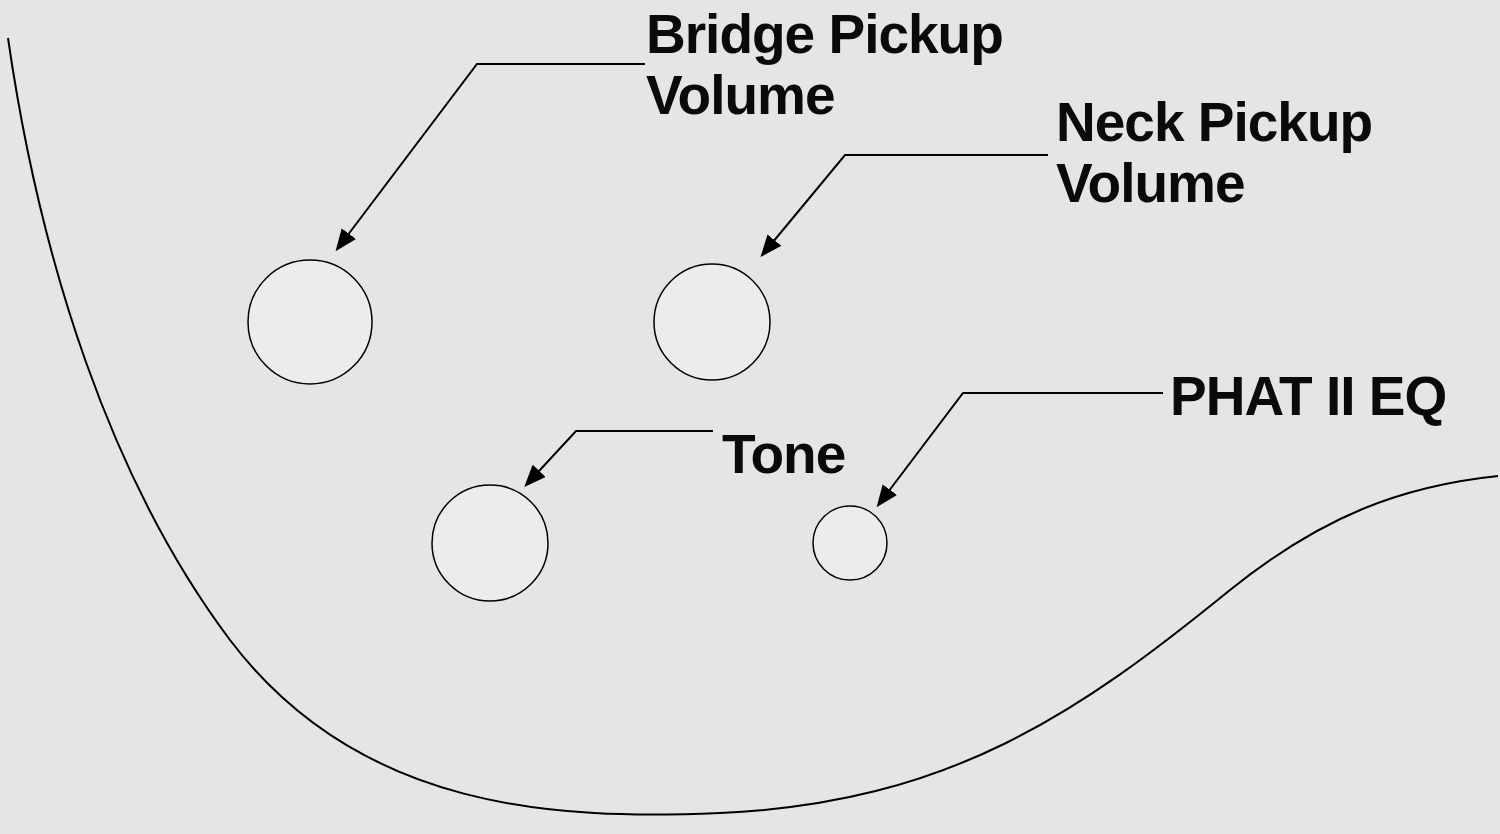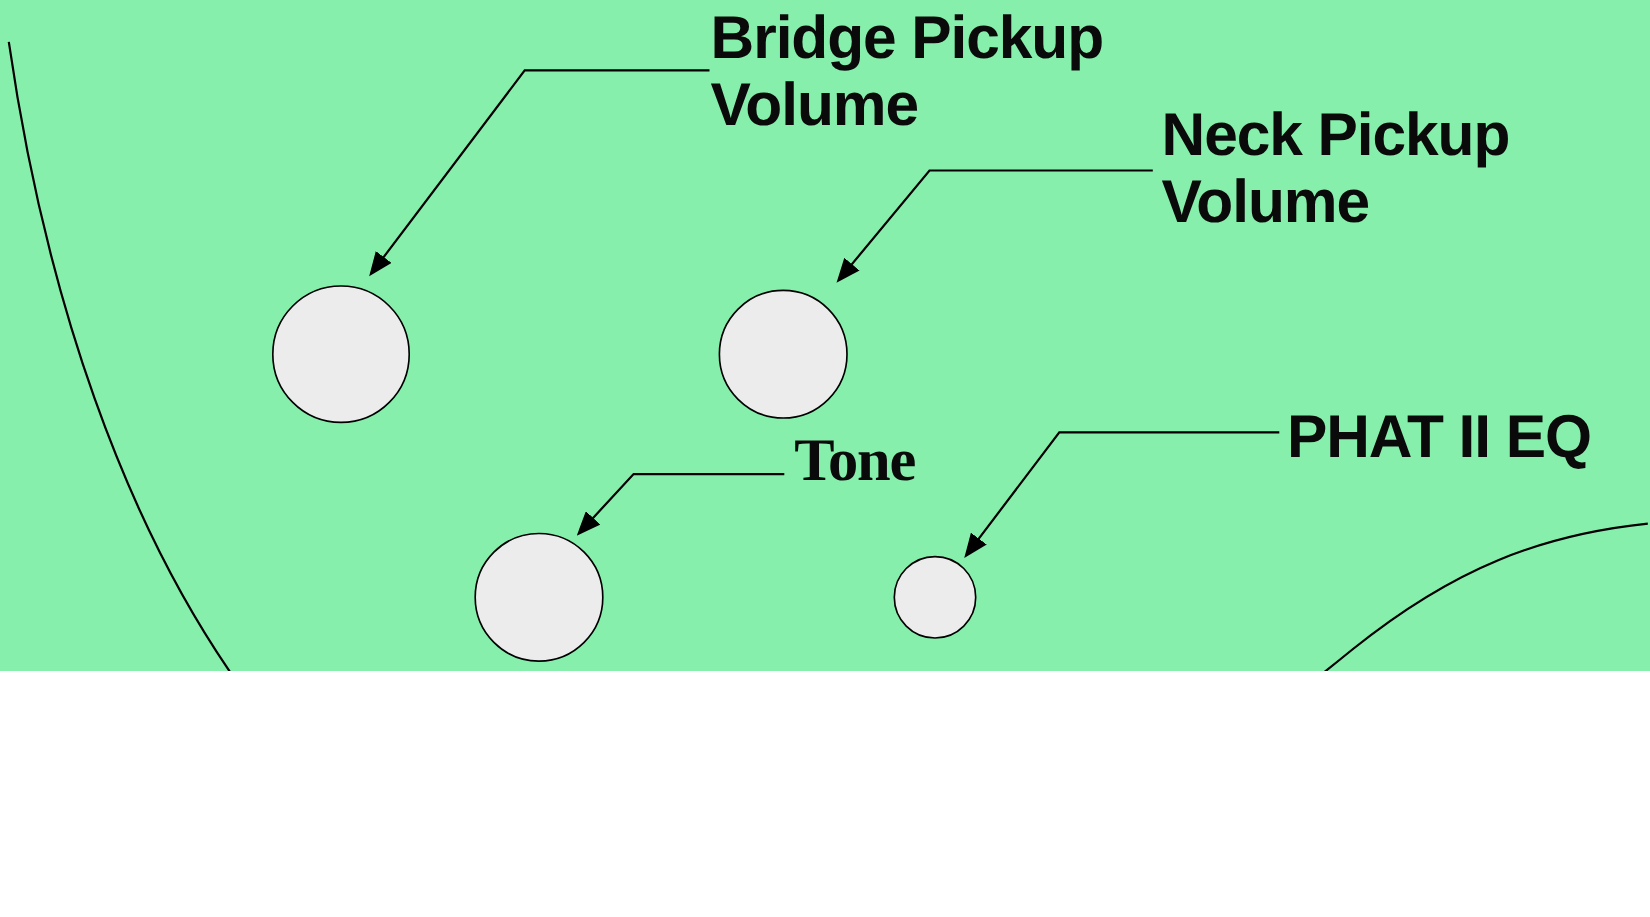--- a/index.html
+++ b/index.html
@@ -3,22 +3,22 @@
 <meta charset="utf-8">
 <style>
   html, body {
     margin: 0;
     padding: 0;
     background: #ffffff;
   }
   .stage {
     position: relative;
     width: 1500px;
-    height: 610px;
-    background: #86efac;
+    height: 834px;
+    background: #e5e5e5;
     overflow: hidden;
     font-family: "Liberation Sans", sans-serif;
   }
   .stage svg {
     position: absolute;
     left: 0;
     top: 0;
     width: 1500px;
     height: 834px;
   }
@@ -26,21 +26,21 @@
     position: absolute;
     font-weight: bold;
     font-size: 55px;
     line-height: 1.1;
     letter-spacing: -1px;
     color: #0a0a0a;
     white-space: pre-line;
   }
   .label-bridge { left: 646px; top: 4px; }
   .label-neck   { left: 1056px; top: 92px; }
-  .label-tone   { left: 722px; top: 388px; font-family: Liberation Serif, serif; }
+  .label-tone   { left: 722px; top: 424px; }
   .label-phat   { left: 1170px; top: 366px; }
 </style>
 </head>
 <body>
 
 <div class="stage">
 
   <svg viewBox="0 0 1500 834" xmlns="http://www.w3.org/2000/svg">
     <defs>
       <marker id="arrowhead" markerWidth="11" markerHeight="9" refX="9" refY="4.5" orient="auto">

